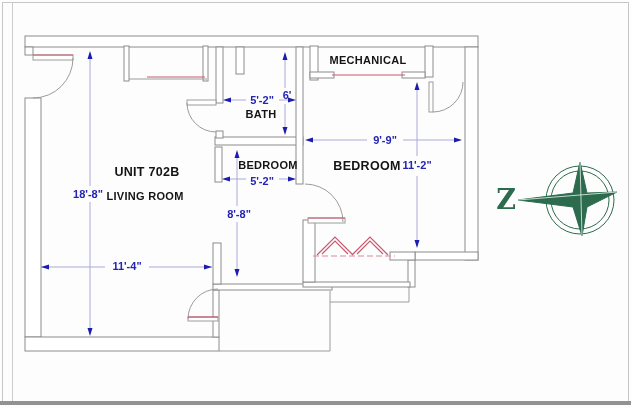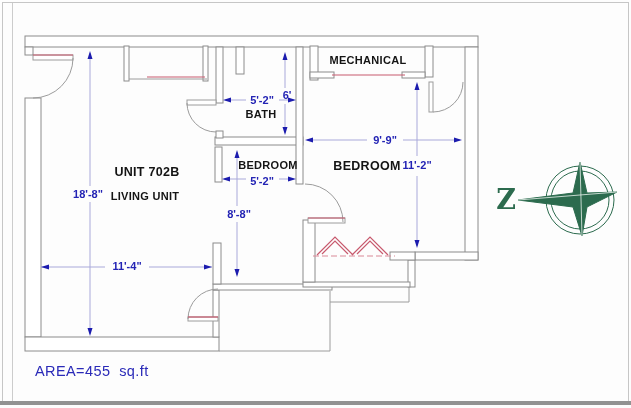--- a/index.html
+++ b/index.html
@@ -120,32 +120,31 @@
 
     <g>
       <circle cx="580" cy="200" r="34" fill="none" stroke="#2c6b4e" stroke-width="1"></circle>
       <circle cx="580" cy="200" r="29" fill="none" stroke="#2c6b4e" stroke-width="1"></circle>
       <path d="M580,162 L587,193 L617,192 L587,207 L582,236 L573,207 L518,200 L573,193 Z" fill="#2c6b4e" stroke="#2c6b4e" stroke-width="1"></path>
       <path d="M580,162 L582,236 M518,200 L617,192" stroke="#eaf3ee" stroke-width="0.8" fill="none"></path>
     </g>
   </svg>
 
   <span class="lbl room big" style="left:147px;top:172px;">UNIT 702B</span>
-  <span class="lbl room" style="left:145px;top:196px;">LIVING UNIT</span>
+  <span class="lbl room" style="left:145px;top:196px;">LIVING ROOM</span>
   <span class="lbl room" style="left:261px;top:114px;text-align:center;">BATH</span>
   <span class="lbl room" style="left:268px;top:165px;">BEDROOM</span>
   <span class="lbl room big" style="left:367px;top:166px;">BEDROOM</span>
   <span class="lbl room" style="left:368px;top:60px;">MECHANICAL</span>
 
   <span class="lbl dim" style="left:88px;top:194px;">18'-8"</span>
   <span class="lbl dim" style="left:127px;top:266px;">11'-4"</span>
   <span class="lbl dim" style="left:262px;top:100px;">5'-2"</span>
   <span class="lbl dim" style="left:287px;top:95px;">6'</span>
   <span class="lbl dim" style="left:262px;top:181px;">5'-2"</span>
   <span class="lbl dim" style="left:239px;top:214px;">8'-8"</span>
   <span class="lbl dim" style="left:385px;top:140px;">9'-9"</span>
   <span class="lbl dim" style="left:417px;top:165px;">11'-2"</span>
 
-  <span class="lbl area" style="left:35px;top:371px;">AREA=455  sq.ft</span>
 
   <span class="lbl north" style="left:506px;top:199px;">Z</span>
 
 </div>
 
 </body></html>

